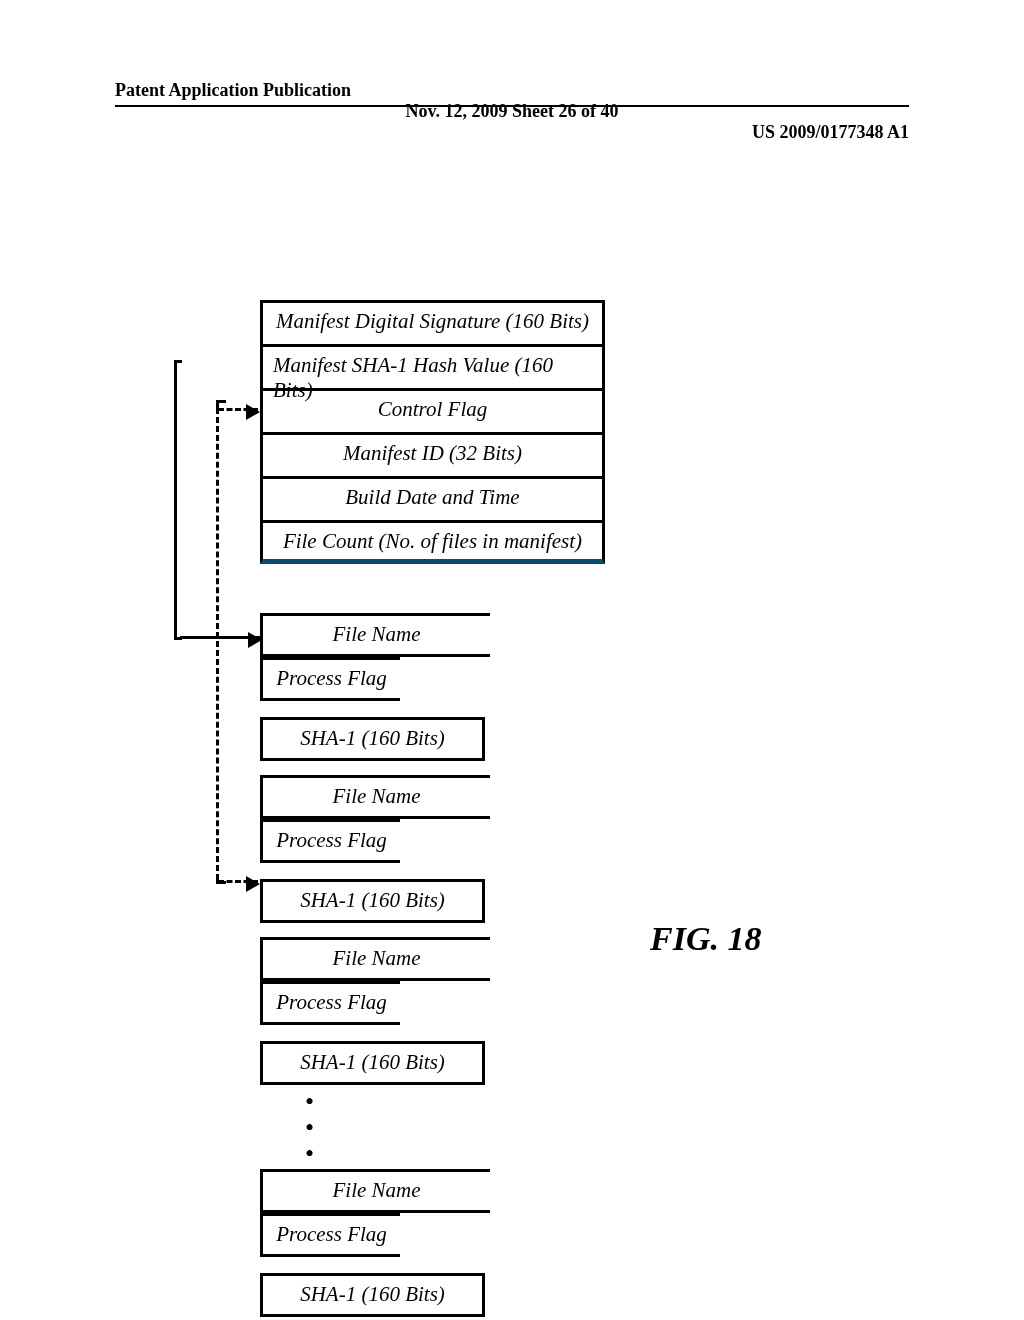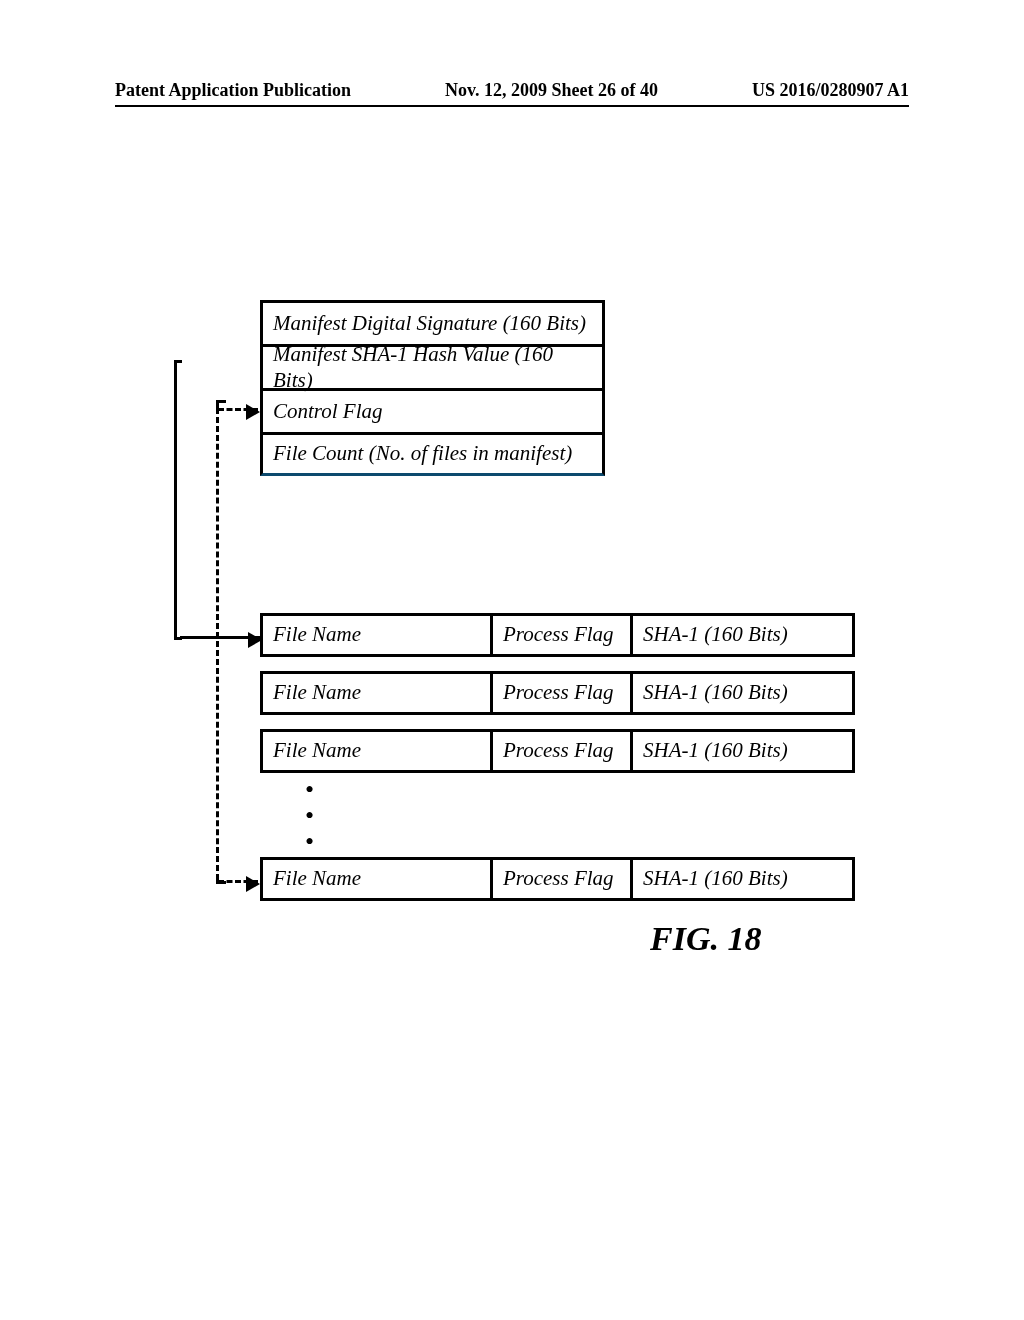--- a/index.html
+++ b/index.html
@@ -1,15 +1,15 @@
 <!DOCTYPE html>
 <html><head>
 <meta charset="utf-8">
 <style>
-  * { box-sizing: border-box; margin: 0; padding: 0; }
+  * { box-sizing: border-box; margin: 0; padding: 0; flex-direction: column; }
   body {
     background: #fff;
     font-family: "Times New Roman", Times, serif;
     width: 1024px;
     height: 1320px;
     position: relative;
   }
   .page-header {
     position: absolute;
     top: 80px;
@@ -49,34 +49,34 @@
     background: #fff;
   }
 
   .header-stack {
     position: absolute;
     top: 0;
     left: 130px;
     width: 345px;
   }
   .header-stack .cell { border-bottom: none; }
-  .header-stack .cell:last-child { border-bottom: 3px solid #0c4a6e; }
+  .header-stack .cell:last-child { border-bottom: 5px solid #0c4a6e; }
 
   .file-entries {
     position: absolute;
     top: 313px;
     left: 130px;
   }
   .file-row {
     display: flex;
     width: 595px;
   }
   .file-row .c-name { width: 230px; border-right: none; }
   .file-row .c-flag { width: 140px; border-right: none; font-style: italic; }
-  .file-row .c-hash { width: 225px; }
+  .file-row .c-hash { width: 225px; margin-top: 16px; }
   .file-gap { height: 14px; }
   .dots {
     font-style: normal;
     font-size: 26px;
     line-height: 1.0;
     margin-left: 45px;
     letter-spacing: 0;
   }
   .dots-block { height: 84px; padding-top: 4px; }
 
@@ -156,39 +156,41 @@
     font-weight: bold;
     font-style: italic;
   }
 </style>
 </head>
 <body>
 
 <div class="page-header">
   <span>Patent Application Publication</span>
   <span class="hdr-date">Nov. 12, 2009  Sheet 26 of 40</span>
-  <span class="hdr-pub-no">US 2016/0280907 A1</span>
+  <span class="hdr-pub-no">US 2009/0177348 A1</span>
 </div>
 <div class="header-rule"></div>
 
 <div class="diagram-area">
 
   <div class="solid-bracket"></div>
   <div class="solid-arrow"></div>
 
   <div class="dash-vert"></div>
   <div class="dash-top-corner"></div>
   <div class="dash-bot-corner"></div>
   <div class="dash-bracket-top-arrow"></div>
   <div class="dash-bracket-bot-arrow"></div>
 
   <div class="header-stack">
     <div class="cell">Manifest Digital Signature (160 Bits)</div>
     <div class="cell">Manifest SHA-1 Hash Value (160 Bits)</div>
     <div class="cell">Control Flag</div>
+    <div class="cell">Manifest ID (32 Bits)</div>
+    <div class="cell">Build Date and Time</div>
     <div class="cell">File Count (No. of files in manifest)</div>
   </div>
 
   <div class="file-entries">
     <div class="file-row">
       <div class="cell c-name">File Name</div>
       <div class="cell c-flag">Process Flag</div>
       <div class="cell c-hash">SHA-1 (160 Bits)</div>
     </div>
     <div class="file-gap"></div>

